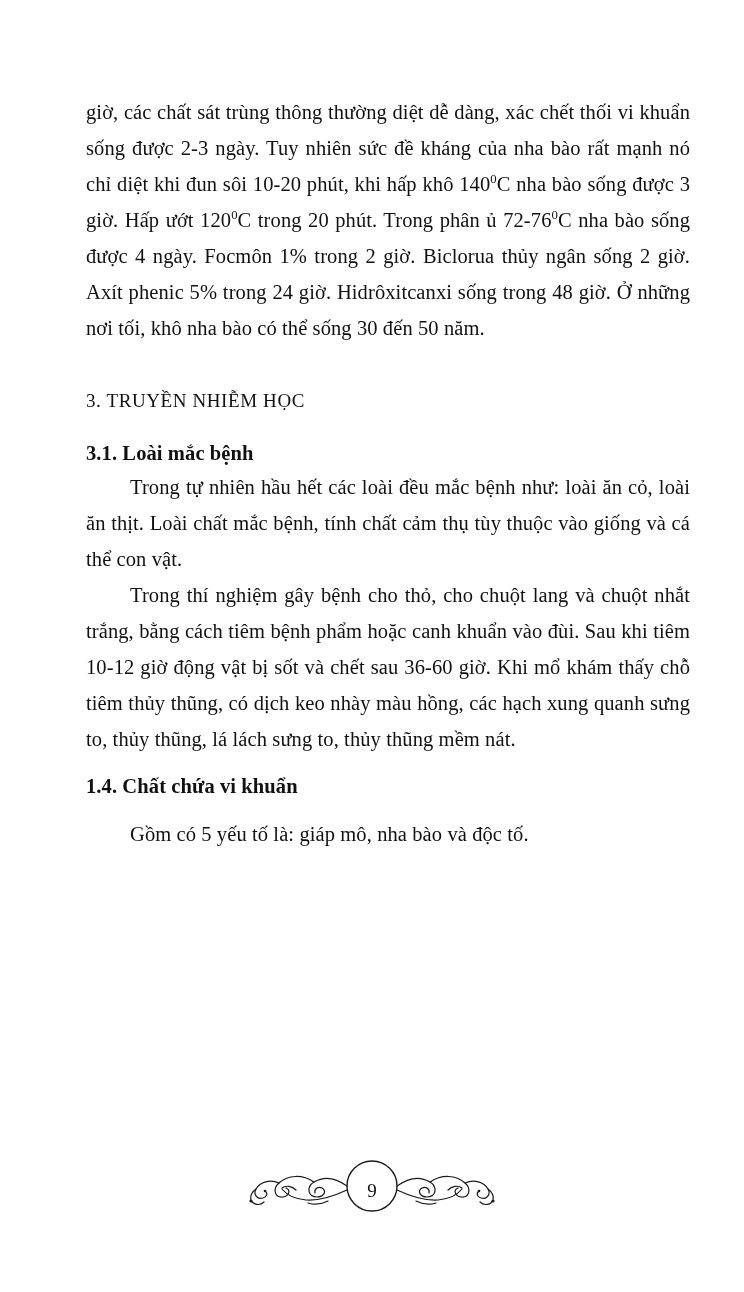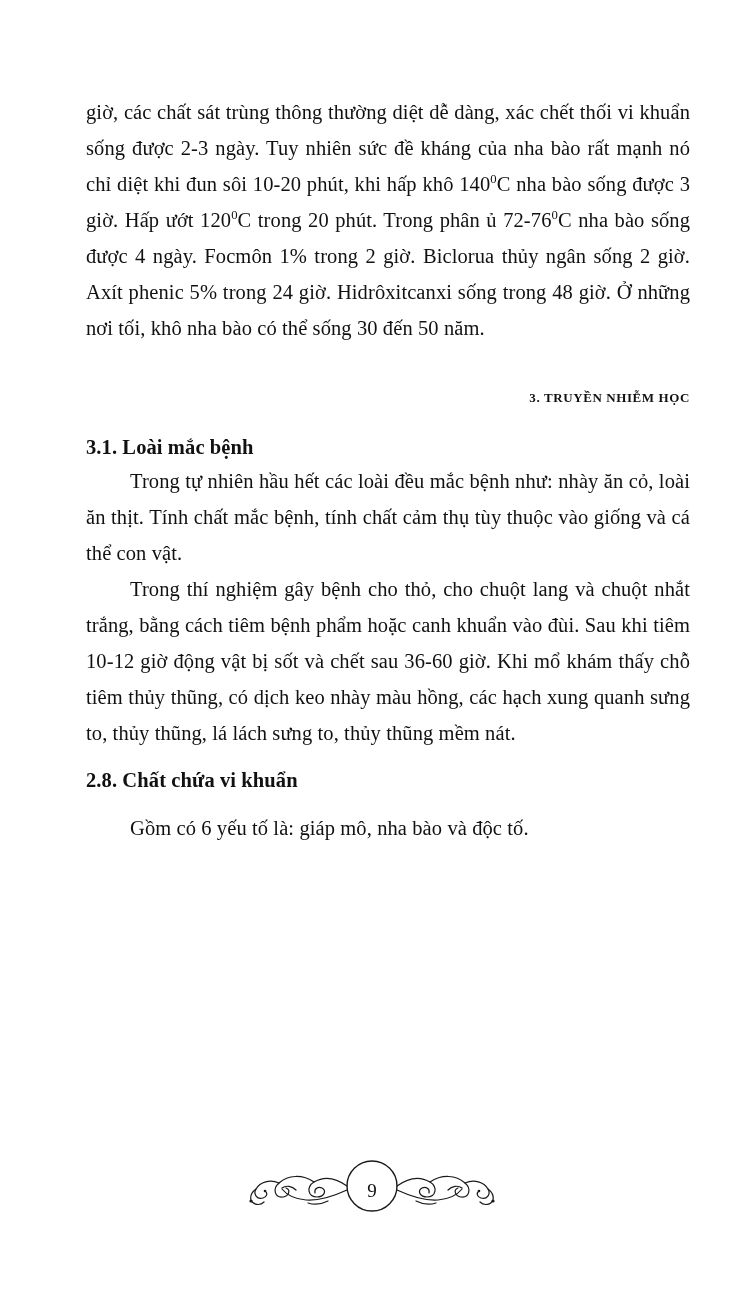--- a/index.html
+++ b/index.html
@@ -28,23 +28,23 @@
     font-size: 20.5px;
     line-height: 36px;
     text-align: justify;
     text-justify: inter-word;
     letter-spacing: 0.1px;
   }
   p.indent {
     text-indent: 44px;
   }
   h2.section-title {
-    font-size: 13px;
-    font-weight: bold;
-    text-align: right;
+    font-size: 19px;
+    font-weight: normal;
+    text-align: left;
     margin: 44px 0 30px 0;
     letter-spacing: 0.6px;
   }
   h3.sub-title {
     font-size: 20.5px;
     font-weight: bold;
     margin: 0 0 4px 0;
     letter-spacing: 0.1px;
   }
   .block {
@@ -89,30 +89,30 @@
 <body>
 
 <div class="page">
 
   <p id="para-1" class="body-para">giờ, các chất sát trùng thông thường diệt dễ dàng, xác chết thối vi khuẩn sống được 2-3 ngày. Tuy nhiên sức đề kháng của nha bào rất mạnh nó chỉ diệt khi đun sôi 10-20 phút, khi hấp khô 140<sup>0</sup>C nha bào sống được 3 giờ. Hấp ướt 120<sup>0</sup>C trong 20 phút. Trong phân ủ 72-76<sup>0</sup>C nha bào sống được 4 ngày. Focmôn 1% trong 2 giờ. Biclorua thủy ngân sống 2 giờ. Axít phenic 5% trong 24 giờ. Hidrôxitcanxi sống trong 48 giờ. Ở những nơi tối, khô nha bào có thể sống 30 đến 50 năm.</p>
 
   <h2 class="section-title">3. TRUYỀN NHIỄM HỌC</h2>
 
   <div class="block" style="margin-top:16px">
     <h3 class="sub-title">3.1. Loài mắc bệnh</h3>
-    <p class="indent">Trong tự nhiên hầu hết các loài đều mắc bệnh như: nhày ăn cỏ, loài ăn thịt. Tính chất mắc bệnh, tính chất cảm thụ tùy thuộc vào giống và cá thể con vật.</p>
+    <p class="indent">Trong tự nhiên hầu hết các loài đều mắc bệnh như: loài ăn cỏ, loài ăn thịt. Loài chất mắc bệnh, tính chất cảm thụ tùy thuộc vào giống và cá thể con vật.</p>
     <p class="indent">Trong thí nghiệm gây bệnh cho thỏ, cho chuột lang và chuột nhắt trắng, bằng cách tiêm bệnh phẩm hoặc canh khuẩn vào đùi. Sau khi tiêm 10-12 giờ động vật bị sốt và chết sau 36-60 giờ. Khi mổ khám thấy chỗ tiêm thủy thũng, có dịch keo nhày màu hồng, các hạch xung quanh sưng to, thủy thũng, lá lách sưng to, thủy thũng mềm nát.</p>
   </div>
 
   <div class="block">
-    <h3 class="sub-title">2.8. Chất chứa vi khuẩn</h3>
+    <h3 class="sub-title">1.4. Chất chứa vi khuẩn</h3>
   </div>
 
   <div class="block">
-    <p class="indent">Gồm có 6 yếu tố là: giáp mô, nha bào và độc tố.</p>
+    <p class="indent">Gồm có 5 yếu tố là: giáp mô, nha bào và độc tố.</p>
   </div>
 
 </div>
 
 <div class="footer">
   <div class="footer-inner">
     <svg class="ornament" width="280" height="62" viewBox="0 0 280 62">
       <g fill="none" stroke="#1a1a1a" stroke-width="1.2" stroke-linecap="round">
 
         <circle cx="140" cy="26" r="25" stroke-width="1.4"></circle>

